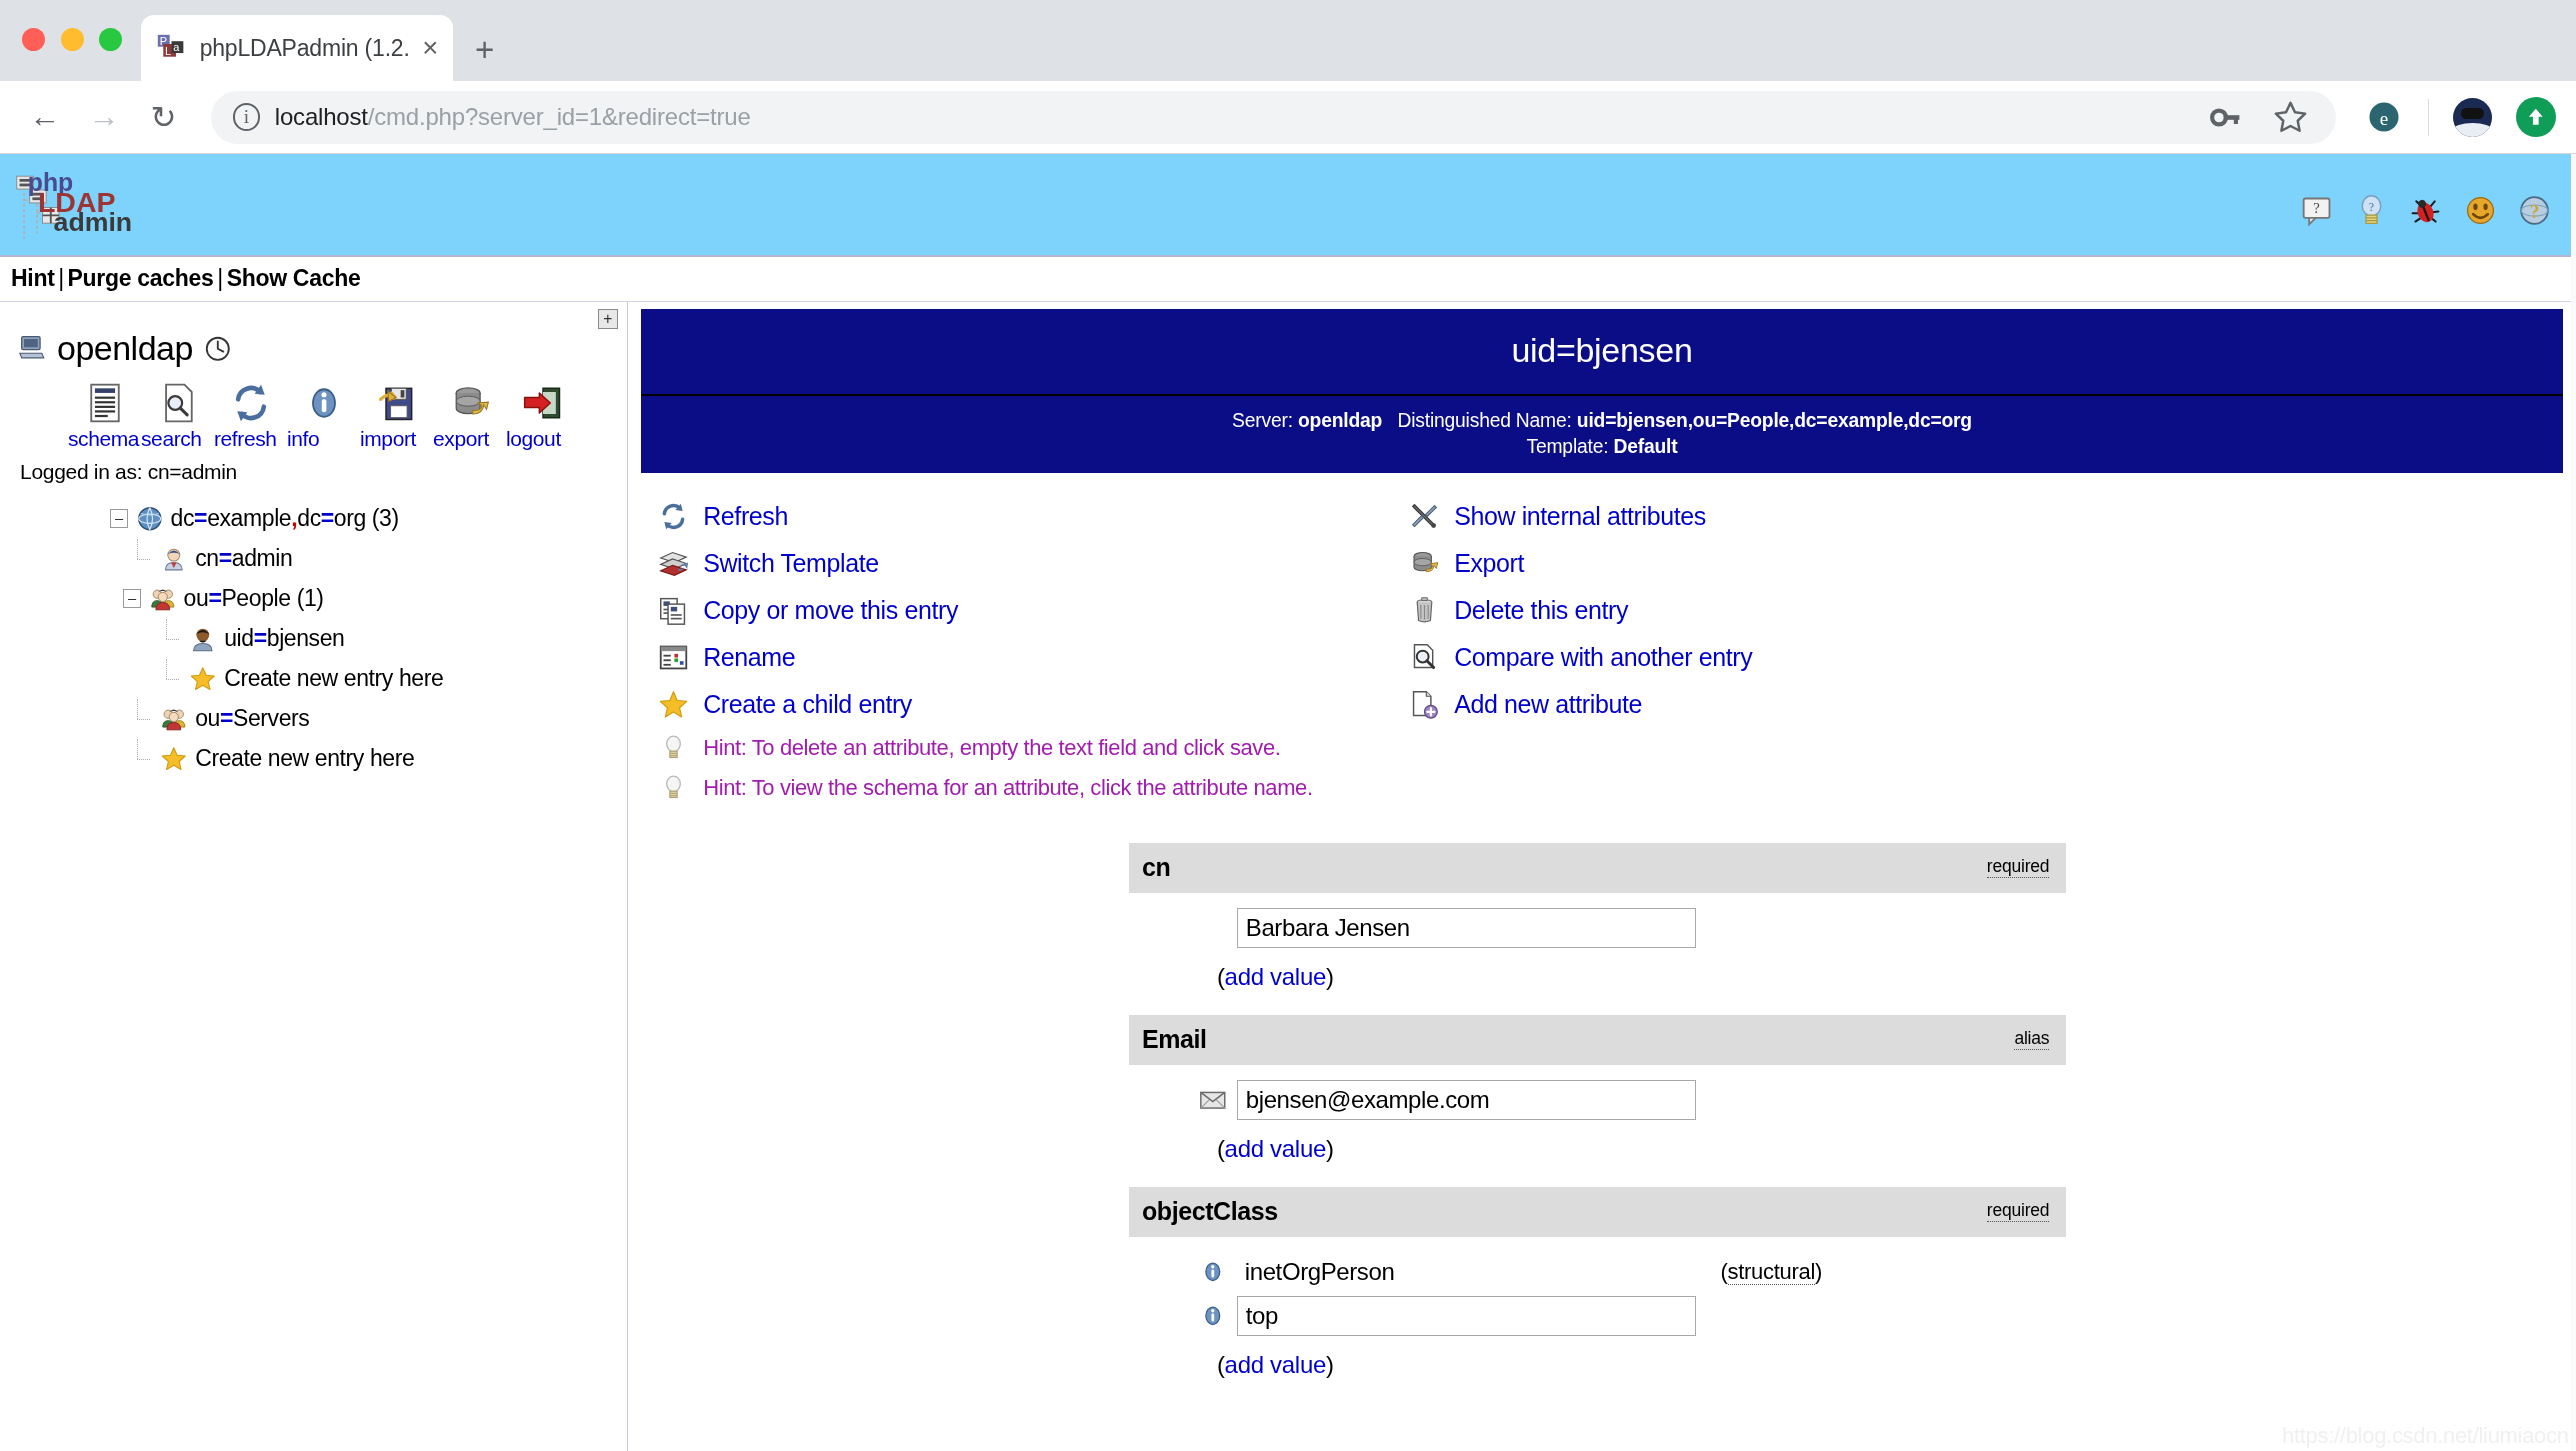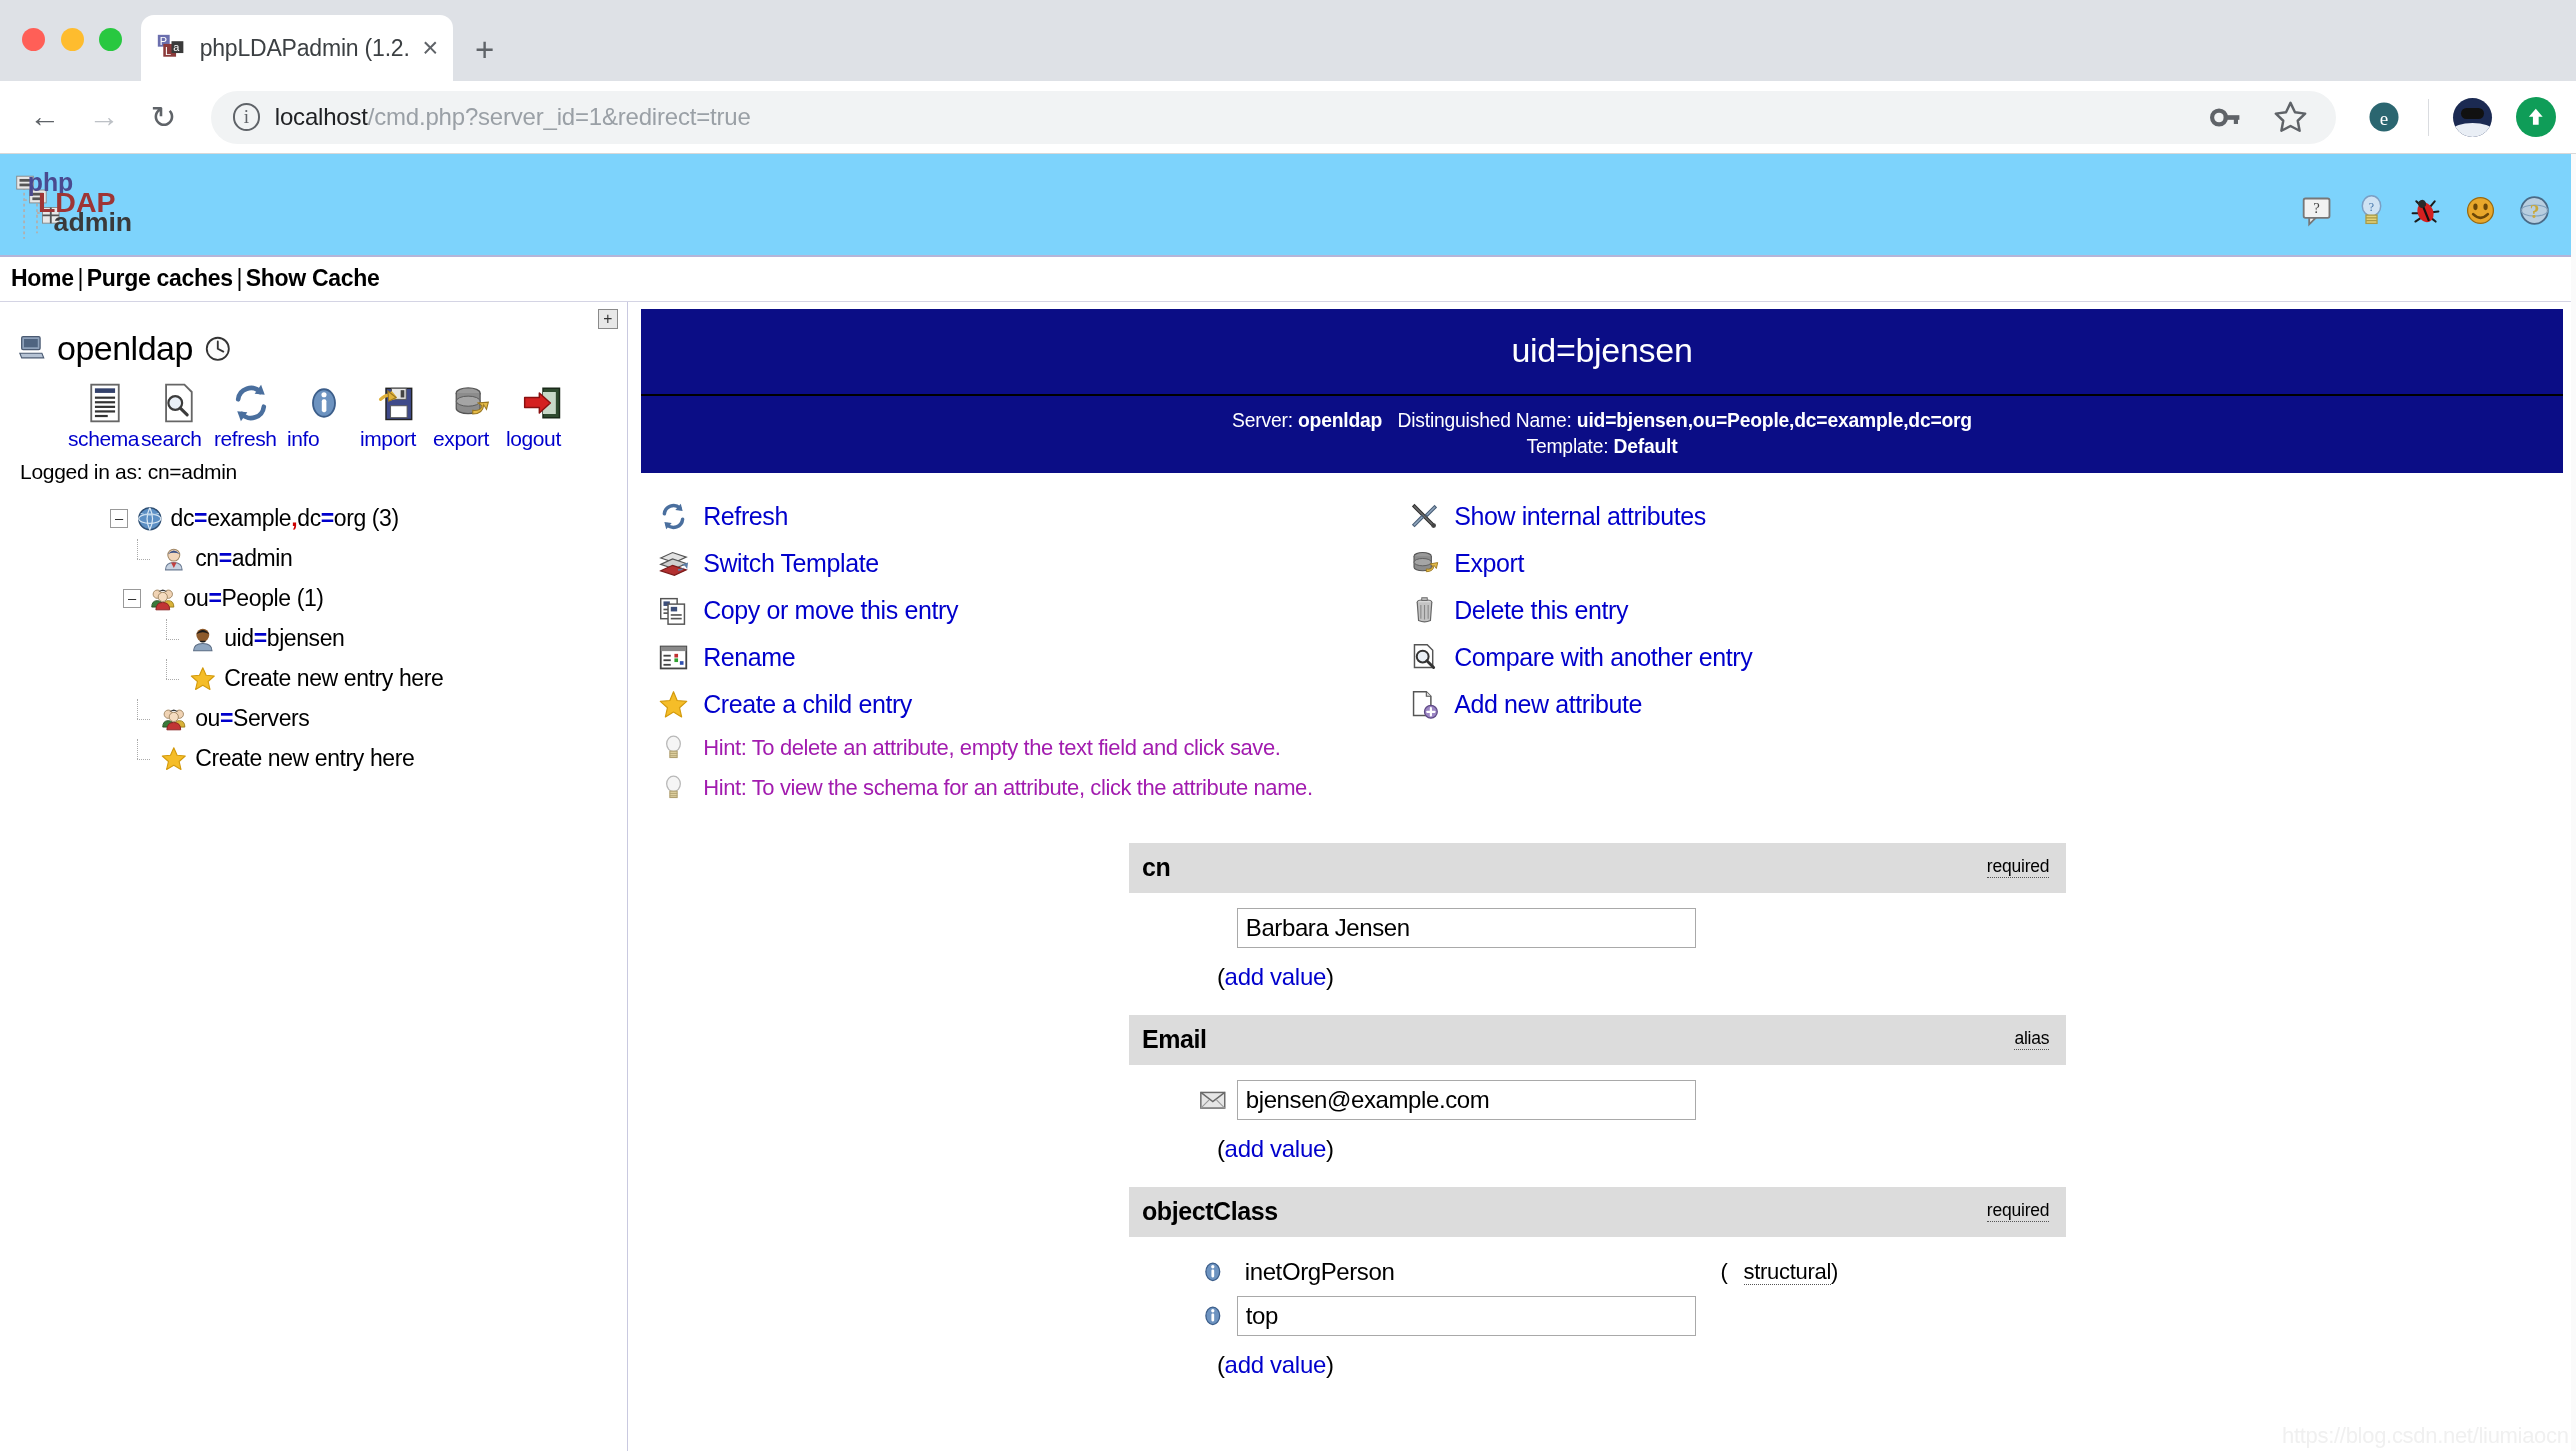--- a/index.html
+++ b/index.html
@@ -186,21 +186,21 @@
   input.val {
     width:459px; height:40px; font-size:24px; padding:1.8px 7.3px;
     border:0.9px solid #a9a9a9; background:#fff; color:#000;
     font-family:"Liberation Sans", sans-serif; letter-spacing:-0.4px;
   }
   .val-ro {
     width:459px; height:40px; font-size:24px; padding:2.8px 7.3px; color:#000;
     display:flex; align-items:center; letter-spacing:-0.4px;
   }
   .struct { font-size:22px; color:#000; margin-left:13px; letter-spacing:-0.3px; }
-  .struct u { border-bottom:0.9px dotted #555; text-decoration:none;margin-left:16px; }
+  .struct u { border-bottom:0.9px dotted #555; text-decoration:none; }
   .addval { padding:13px 0 24px 88px; font-size:24px; color:#000; letter-spacing:-0.3px; }
   .addval a { color:#0000cc; text-decoration:none; cursor:pointer; }
 
   .watermark {
     position:absolute; right:7.3px; bottom:3.7px; font-size:22px;
     color:#f0f0f0; letter-spacing:-0.3px; pointer-events:none;
   }
   .scroll-track {
     position:absolute; right:0; top:0; bottom:0; width:5.5px; background:#fafafa;
   }
@@ -348,21 +348,21 @@
           <svg viewBox="0 0 38 38" width="35" height="35">
             <circle cx="19" cy="19" r="14.5" fill="#b8cee0" stroke="#4a6a86" stroke-width="2"></circle>
             <ellipse cx="19" cy="19" rx="14.5" ry="6" fill="none" stroke="#7fa0bd" stroke-width="1.2"></ellipse>
             <text x="19" y="27" font-size="21" text-anchor="middle" fill="#c8a83c" font-weight="bold" font-family="Liberation Serif, serif">?</text>
           </svg>
         </span>
       </div>
     </div>
 
     <div class="pla-menubar">
-      <a>Home</a><span class="sep">|</span><a>Purge caches</a><span class="sep">|</span><a>Show Cache</a>
+      <a>Hint</a><span class="sep">|</span><a>Purge caches</a><span class="sep">|</span><a>Show Cache</a>
     </div>
 
     <div class="pla-body">
 
       <div class="tree-pane">
         <div class="collapse-box">+</div>
 
         <div class="server-line">
           <span>
             <svg class="ticon" viewBox="0 0 30 30" width="31" height="31">

